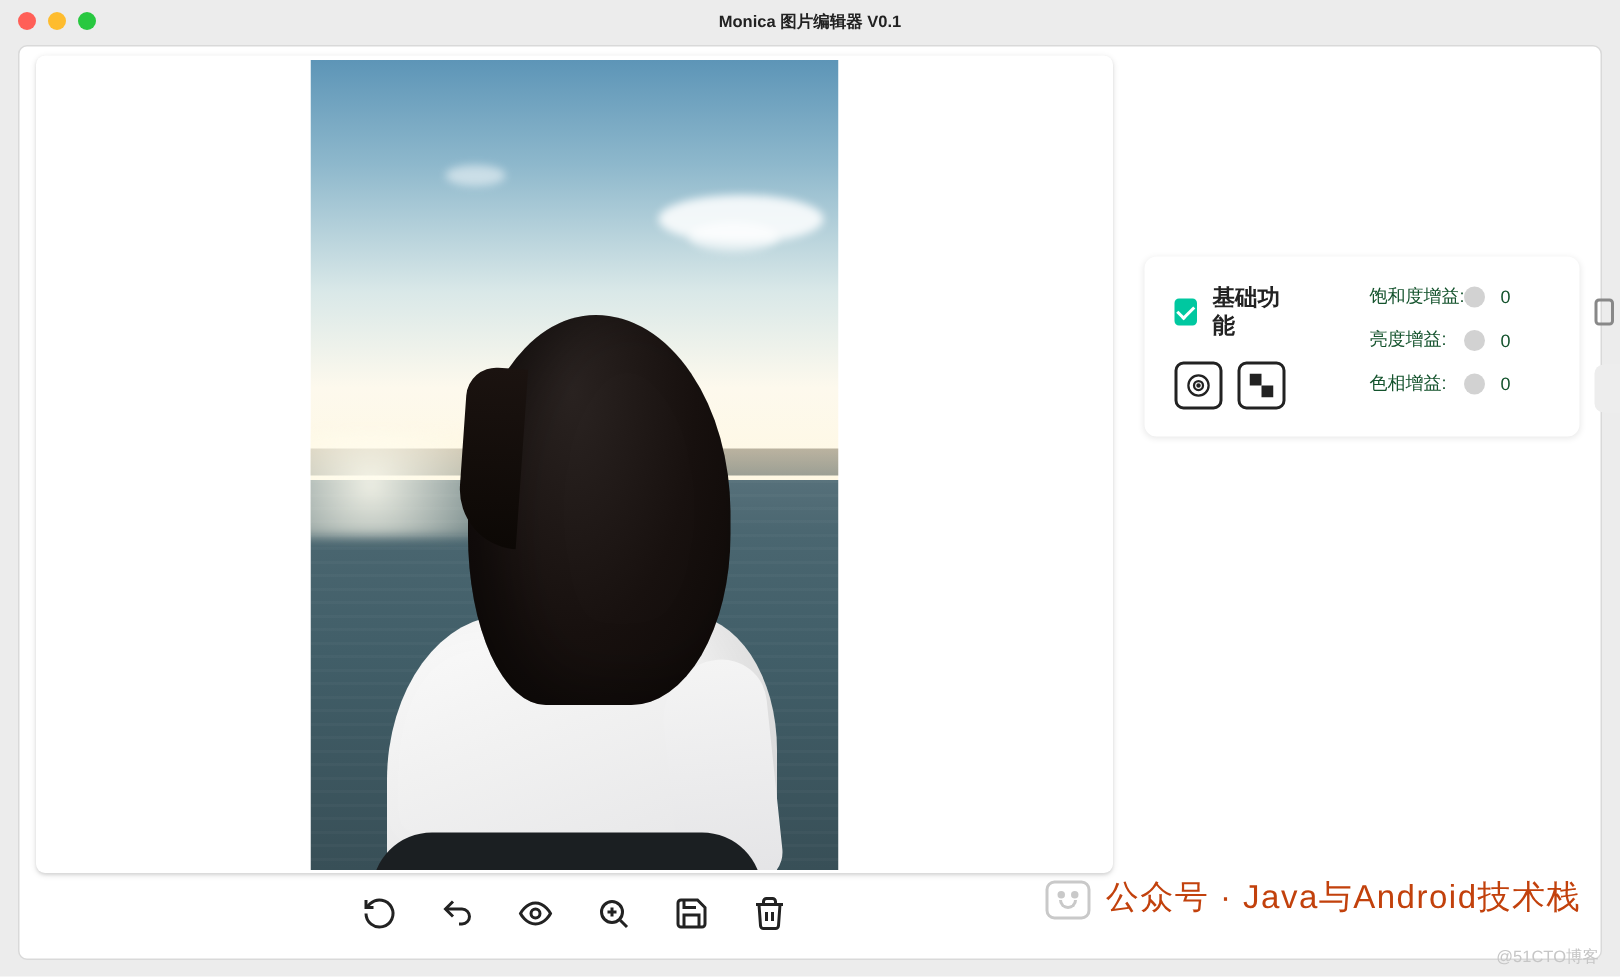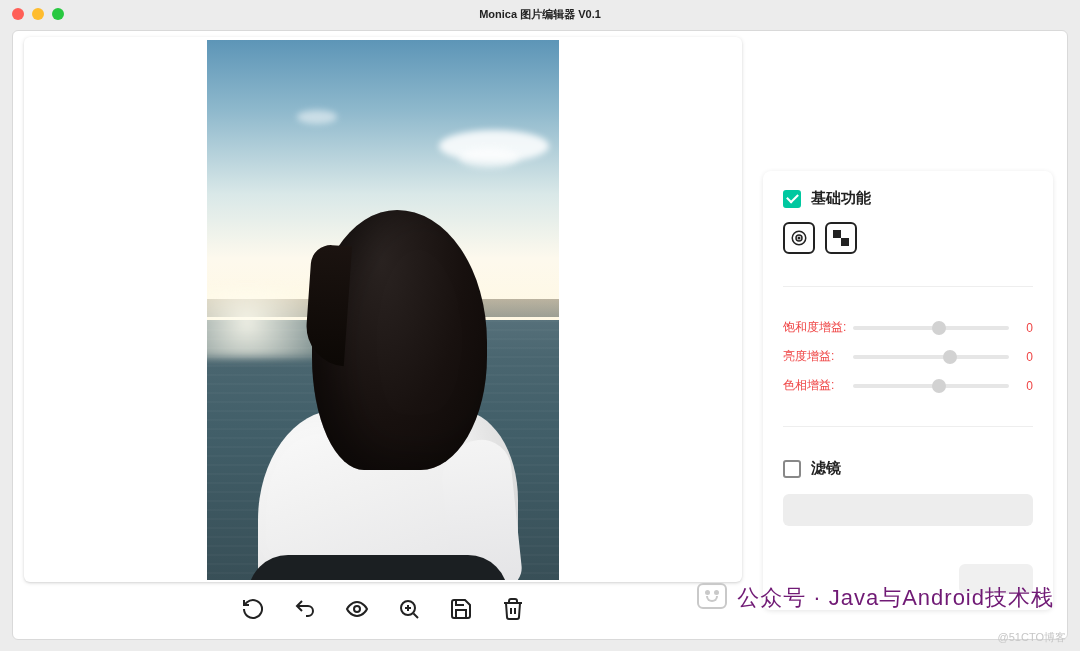--- a/index.html
+++ b/index.html
@@ -173,21 +173,20 @@
   .tool-btn svg { width: 24px; height: 24px; stroke: #222; stroke-width: 2; fill: none; }
 
   .side-panel {
     width: 290px;
     margin: 140px 14px 14px 10px;
     background: #fff;
     border-radius: 8px;
     box-shadow: 0 1px 5px rgba(0,0,0,0.10);
     padding: 18px 20px 16px 20px;
     display: flex;
-    flex-direction: column;
     gap: 28px;
     height: fit-content;
   }
   .section { display: flex; flex-direction: column; gap: 12px; }
   .section-header { display: flex; align-items: center; gap: 10px; font-size: 15px; font-weight: 600; color: #222; }
   .checkbox {
     width: 18px; height: 18px;
     border: 2px solid #888;
     border-radius: 3px;
     display: flex; align-items: center; justify-content: center;
@@ -204,21 +203,21 @@
   .icon-row { display: flex; gap: 10px; margin-top: 2px; }
   .icon-btn {
     width: 32px; height: 32px;
     border: 2px solid #222;
     border-radius: 6px;
     display: flex; align-items: center; justify-content: center;
     cursor: pointer;
     background: #fff;
   }
   .divider { height: 1px; background: #eee; margin: 4px 0; }
-  .slider-row { display: flex; align-items: center; gap: 8px; font-size: 12px; color: #ef4444; }
+  .slider-row { display: flex; align-items: center; gap: 8px; font-size: 12px; color: #14532d; }
   .slider-label { width: 62px; white-space: nowrap; }
   .slider {
     flex: 1;
     height: 4px;
     background: #e6e6e6;
     border-radius: 2px;
     position: relative;
     cursor: pointer;
   }
   .slider-knob {
@@ -241,23 +240,23 @@
     background: #f0f0f0;
     border-radius: 6px;
     margin-top: 10px;
   }
 
   .watermark {
     position: absolute;
     right: 26px;
     bottom: 38px;
     display: flex;
-    align-items: flex-start;
+    align-items: flex-end;
     gap: 10px;
-    color: #701a75;
+    color: #c2410c;
     font-size: 22px;
     letter-spacing: 1px;
     pointer-events: none;
   }
   .wm-icon {
     width: 30px; height: 26px;
     border: 2px solid #c9c9c9;
     border-radius: 6px;
     position: relative;
   }

